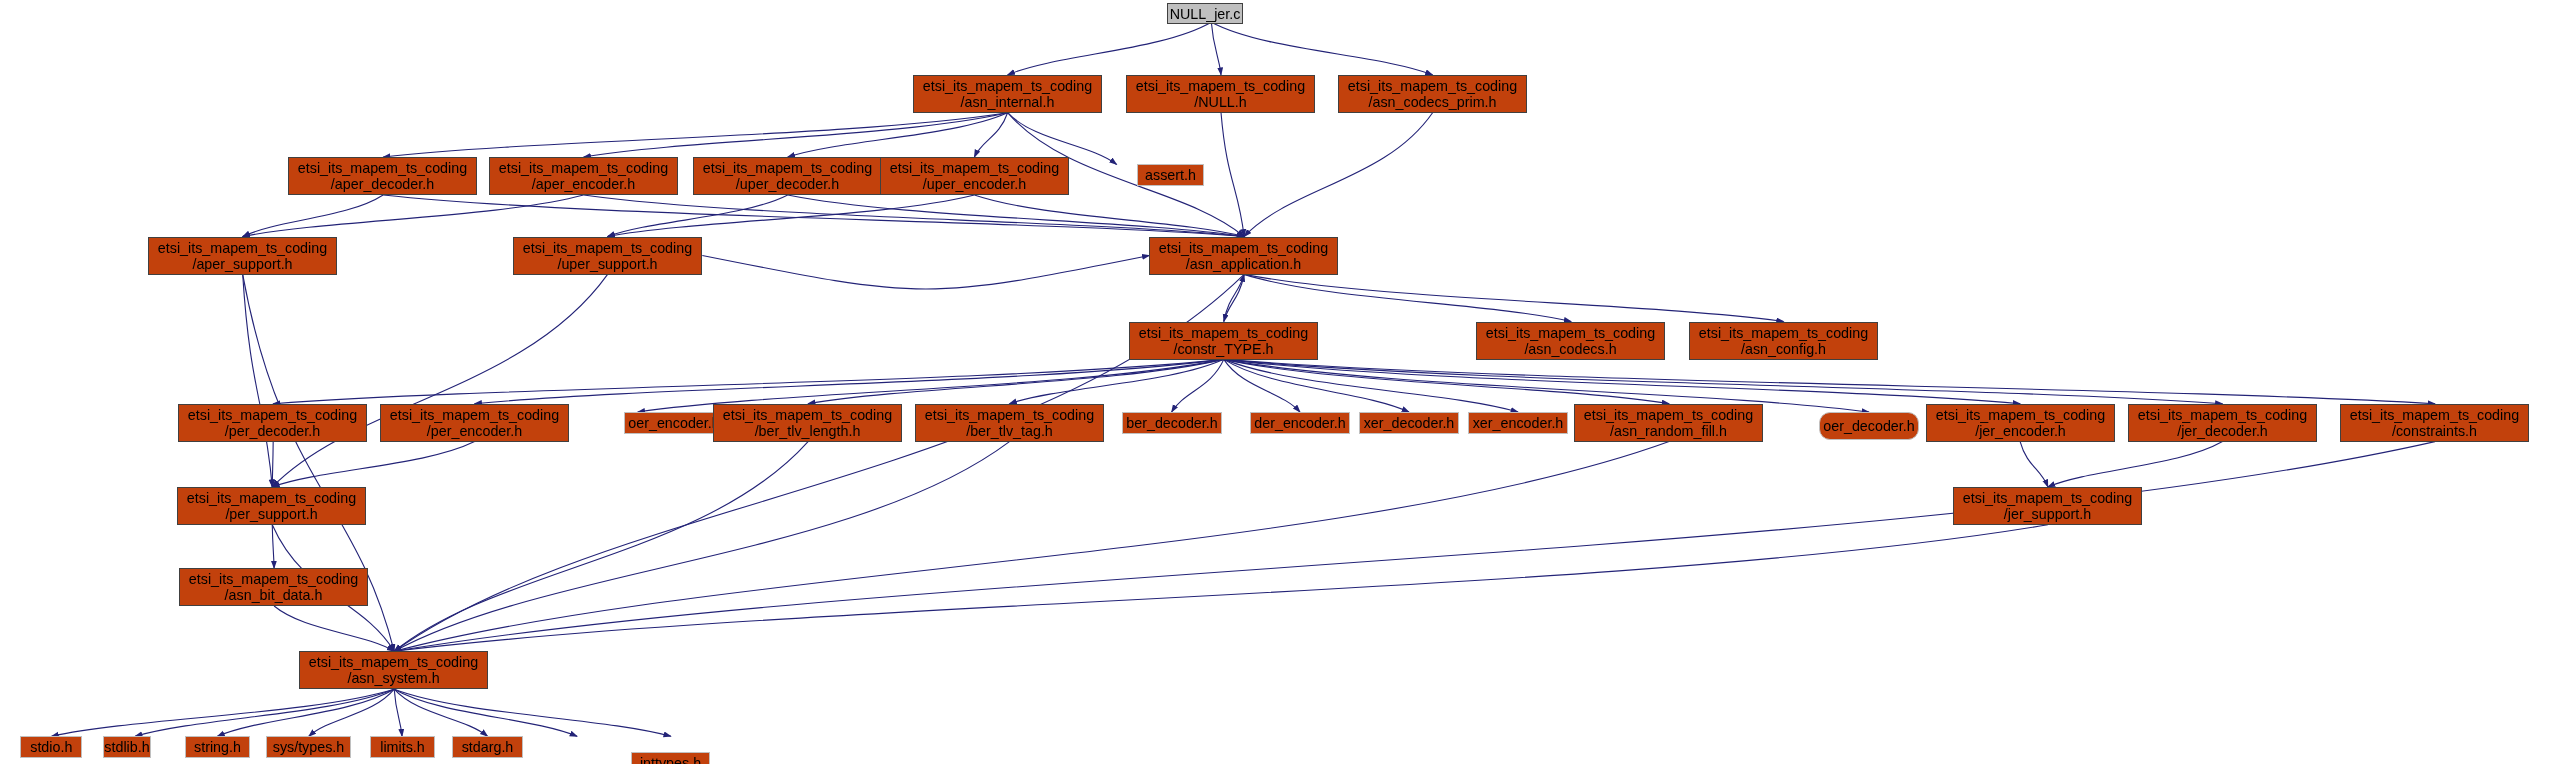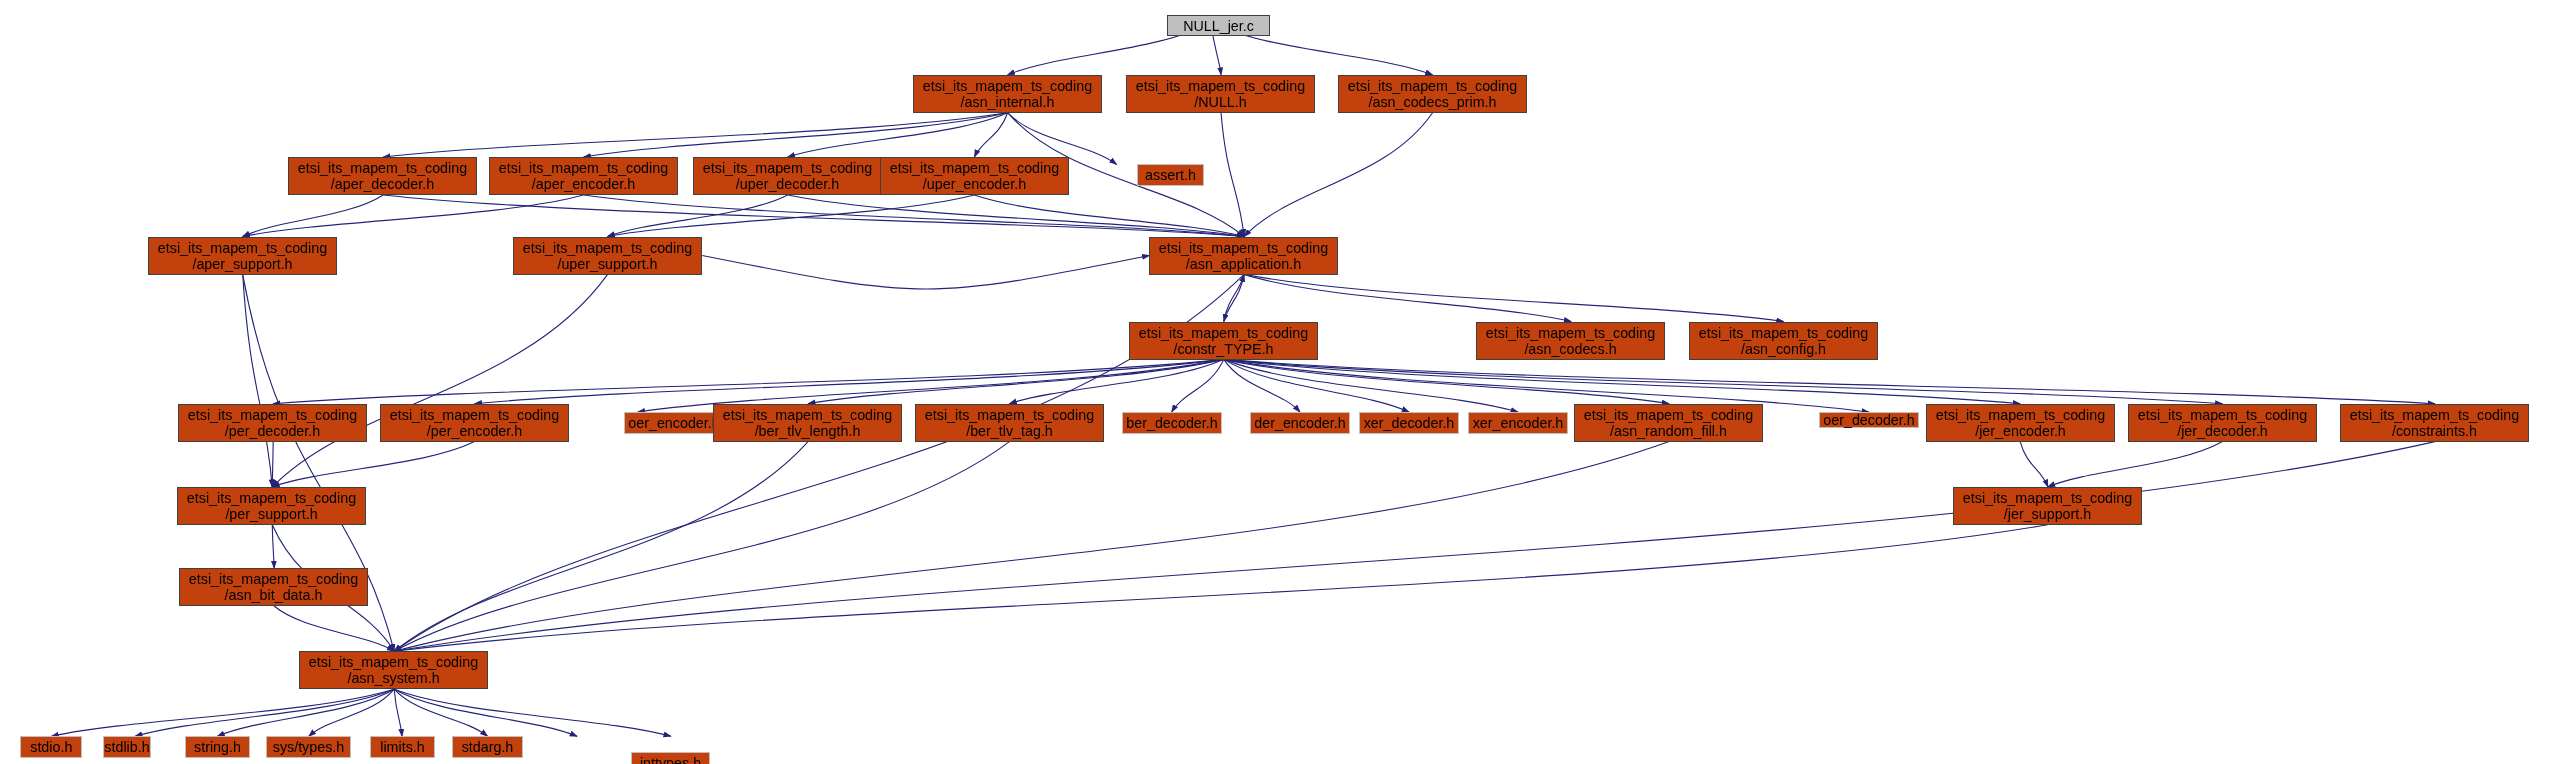--- a/index.html
+++ b/index.html
@@ -82,21 +82,21 @@
         <path d="M426.5,746 C356.375,774.05 216.125,776.6 146,797" fill="none" stroke="#232377" stroke-width="1.2" marker-end="url(#arrow)"></path>
         <path d="M426.5,746 C378.625,774.05 282.875,776.6 235,797" fill="none" stroke="#232377" stroke-width="1.2" marker-end="url(#arrow)"></path>
         <path d="M426.5,746 C403.375,774.05 357.125,776.6 334,797" fill="none" stroke="#232377" stroke-width="1.2" marker-end="url(#arrow)"></path>
         <path d="M426.5,746 C428.625,774.05 432.875,776.6 435,797" fill="none" stroke="#232377" stroke-width="1.2" marker-end="url(#arrow)"></path>
         <path d="M426.5,746 C451.75,774.05 502.25,776.6 527.5,797" fill="none" stroke="#232377" stroke-width="1.2" marker-end="url(#arrow)"></path>
         <path d="M426.5,746 C476,774.05 575,776.6 624.5,797" fill="none" stroke="#232377" stroke-width="1.2" marker-end="url(#arrow)"></path>
         <path d="M426.5,746 C501.375,774.05 651.125,776.6 726,797" fill="none" stroke="#232377" stroke-width="1.2" marker-end="url(#arrow)"></path>
       </g>
   </svg>
   <div id="node-layer">
-      <div class="node root" style="left: 1167px; top: 15px; width: 103px; height: 21px;">
+      <div class="node root" style="left: 1167px; top: 3px; width: 76px; height: 21px;">
         <span class="lbl">NULL_jer.c</span>
       </div>
       <div class="node file" style="left: 913px; top: 75px; width: 189px; height: 38px;">
         <span class="lbl">etsi_its_mapem_ts_coding
 /asn_internal.h</span>
       </div>
       <div class="node file" style="left: 1126px; top: 75px; width: 189px; height: 38px;">
         <span class="lbl">etsi_its_mapem_ts_coding
 /NULL.h</span>
       </div>
@@ -175,21 +175,21 @@
       <div class="node sys" style="left: 1359px; top: 412px; width: 100px; height: 22px;">
         <span class="lbl">xer_decoder.h</span>
       </div>
       <div class="node sys" style="left: 1468px; top: 412px; width: 100px; height: 22px;">
         <span class="lbl">xer_encoder.h</span>
       </div>
       <div class="node file" style="left: 1574px; top: 404px; width: 189px; height: 38px;">
         <span class="lbl">etsi_its_mapem_ts_coding
 /asn_random_fill.h</span>
       </div>
-      <div class="node sys" style="left: 1819px; top: 412px; width: 100px; height: 16px;">
+      <div class="node sys" style="left: 1819px; top: 412px; width: 100px; height: 28px; border-radius: 11px;">
         <span class="lbl">oer_decoder.h</span>
       </div>
       <div class="node file" style="left: 1926px; top: 404px; width: 189px; height: 38px;">
         <span class="lbl">etsi_its_mapem_ts_coding
 /jer_encoder.h</span>
       </div>
       <div class="node file" style="left: 2128px; top: 404px; width: 189px; height: 38px;">
         <span class="lbl">etsi_its_mapem_ts_coding
 /jer_decoder.h</span>
       </div>

